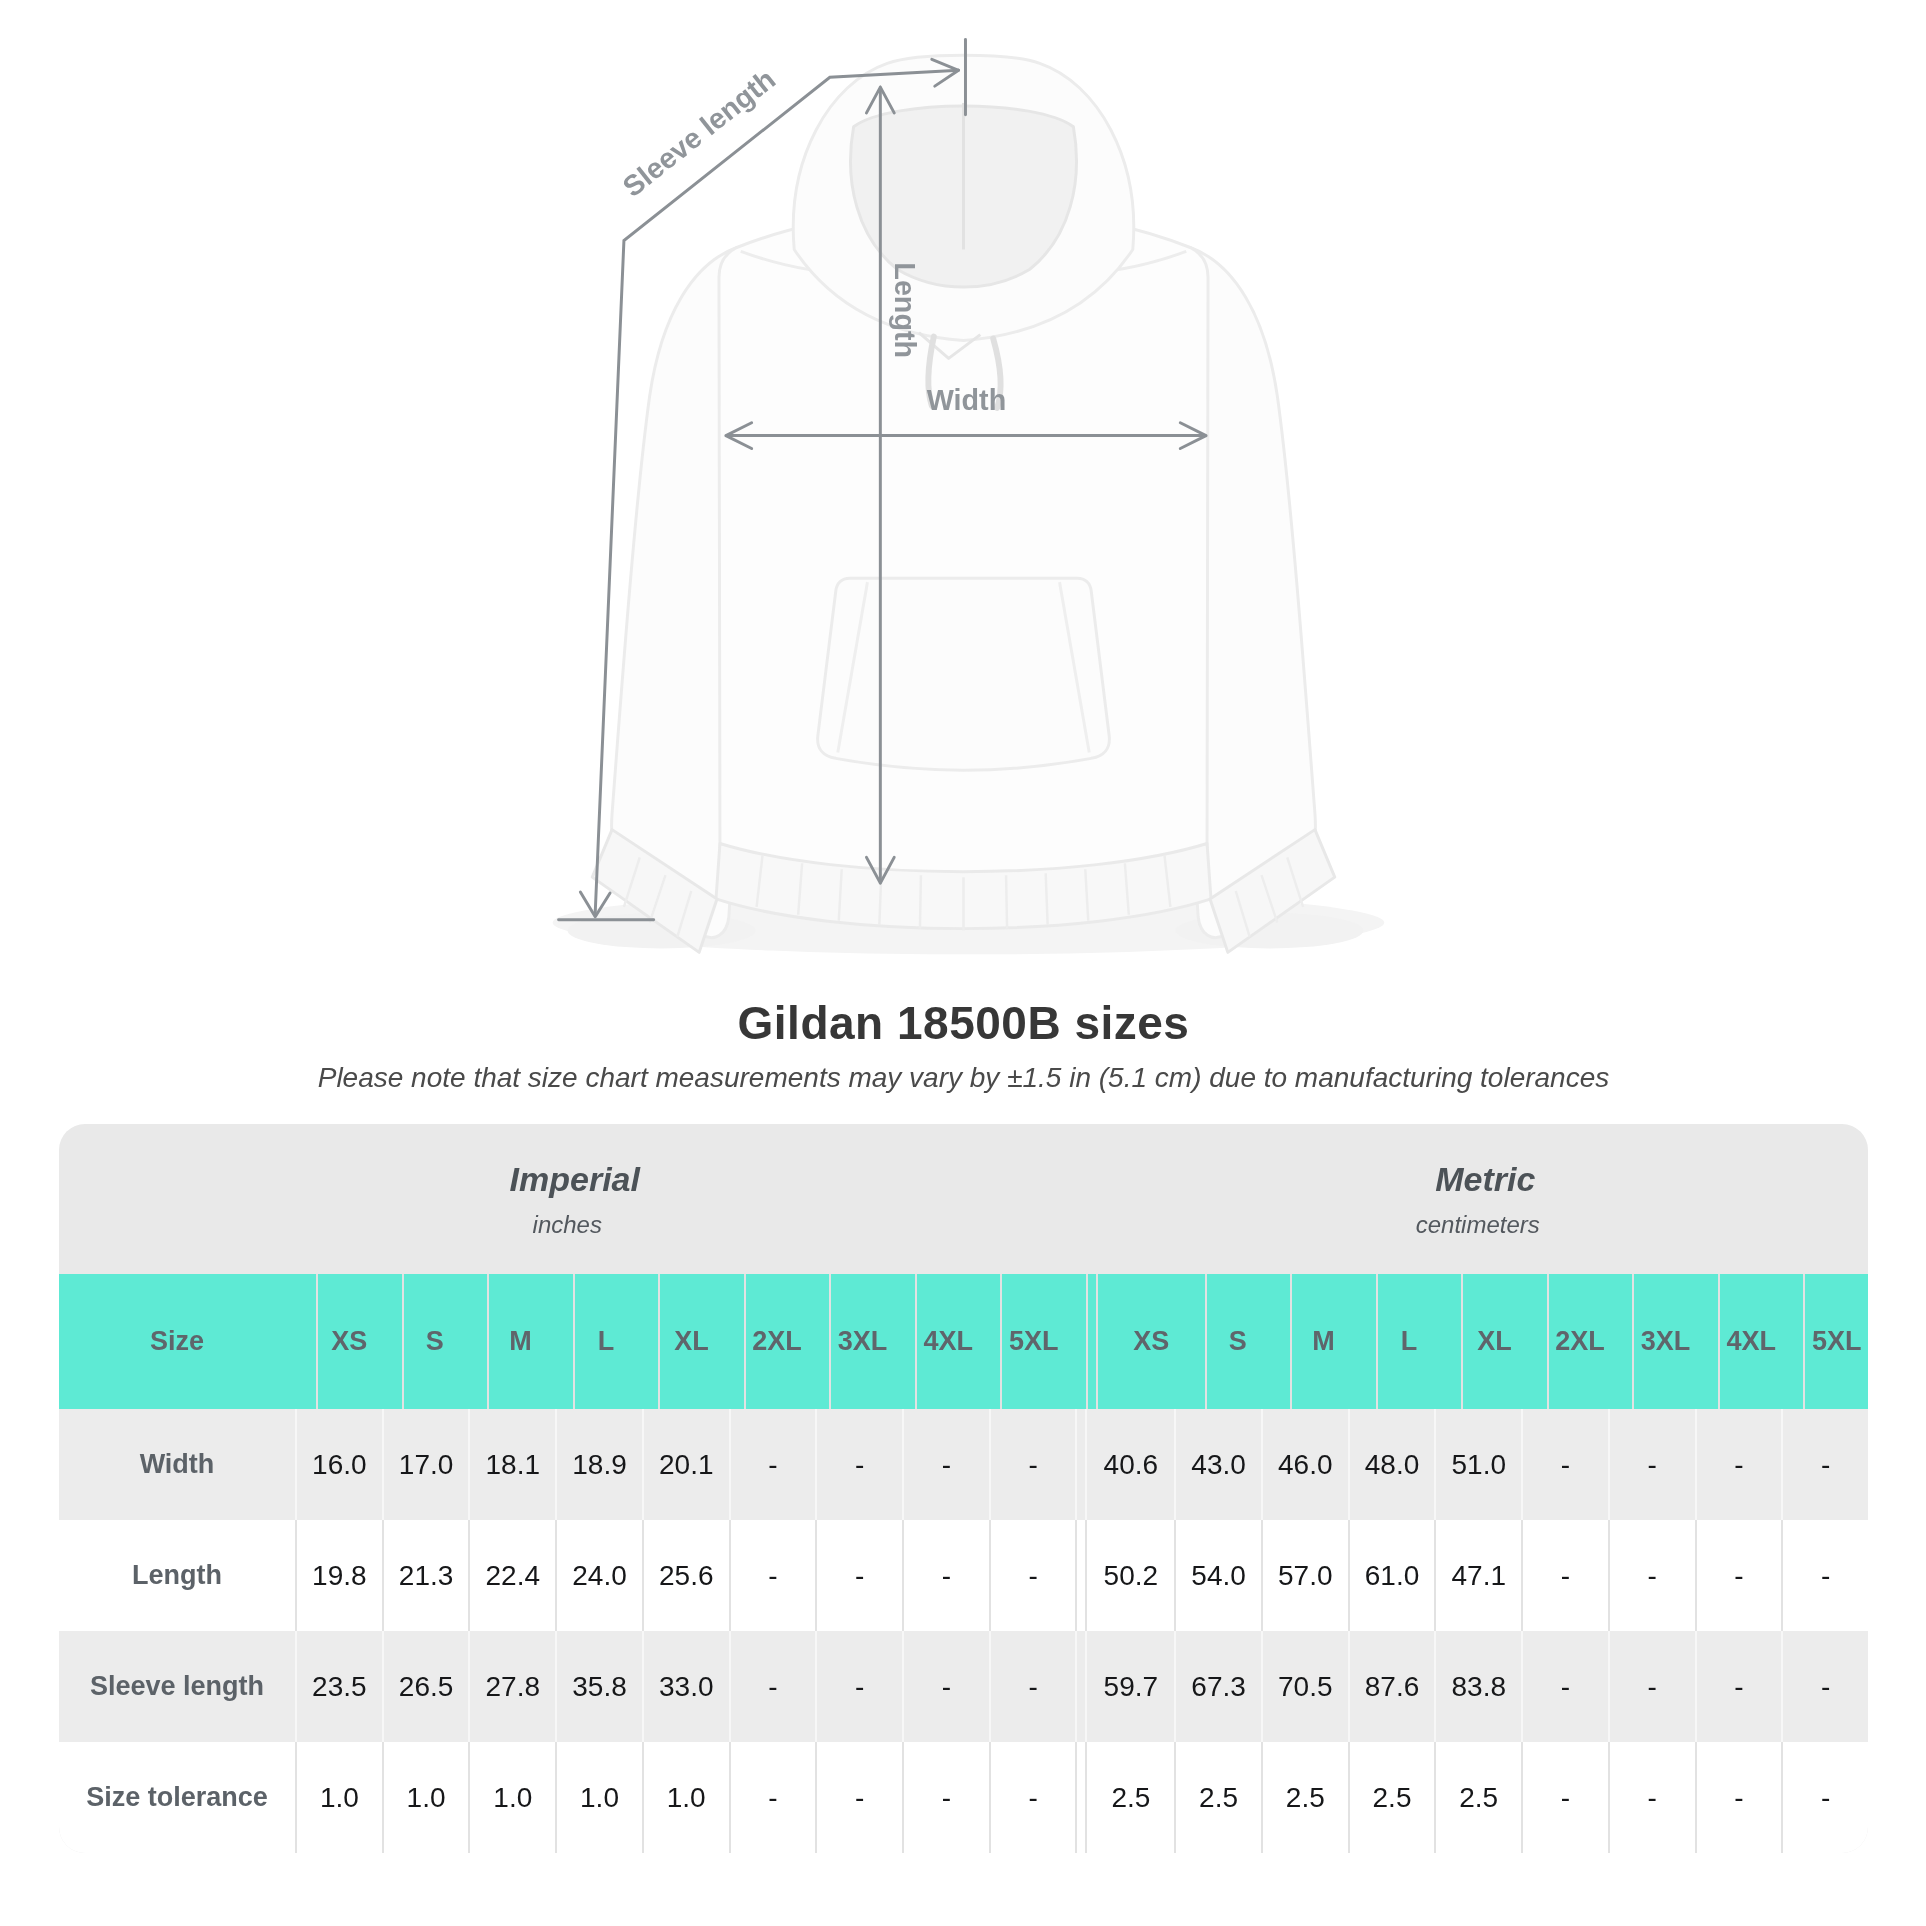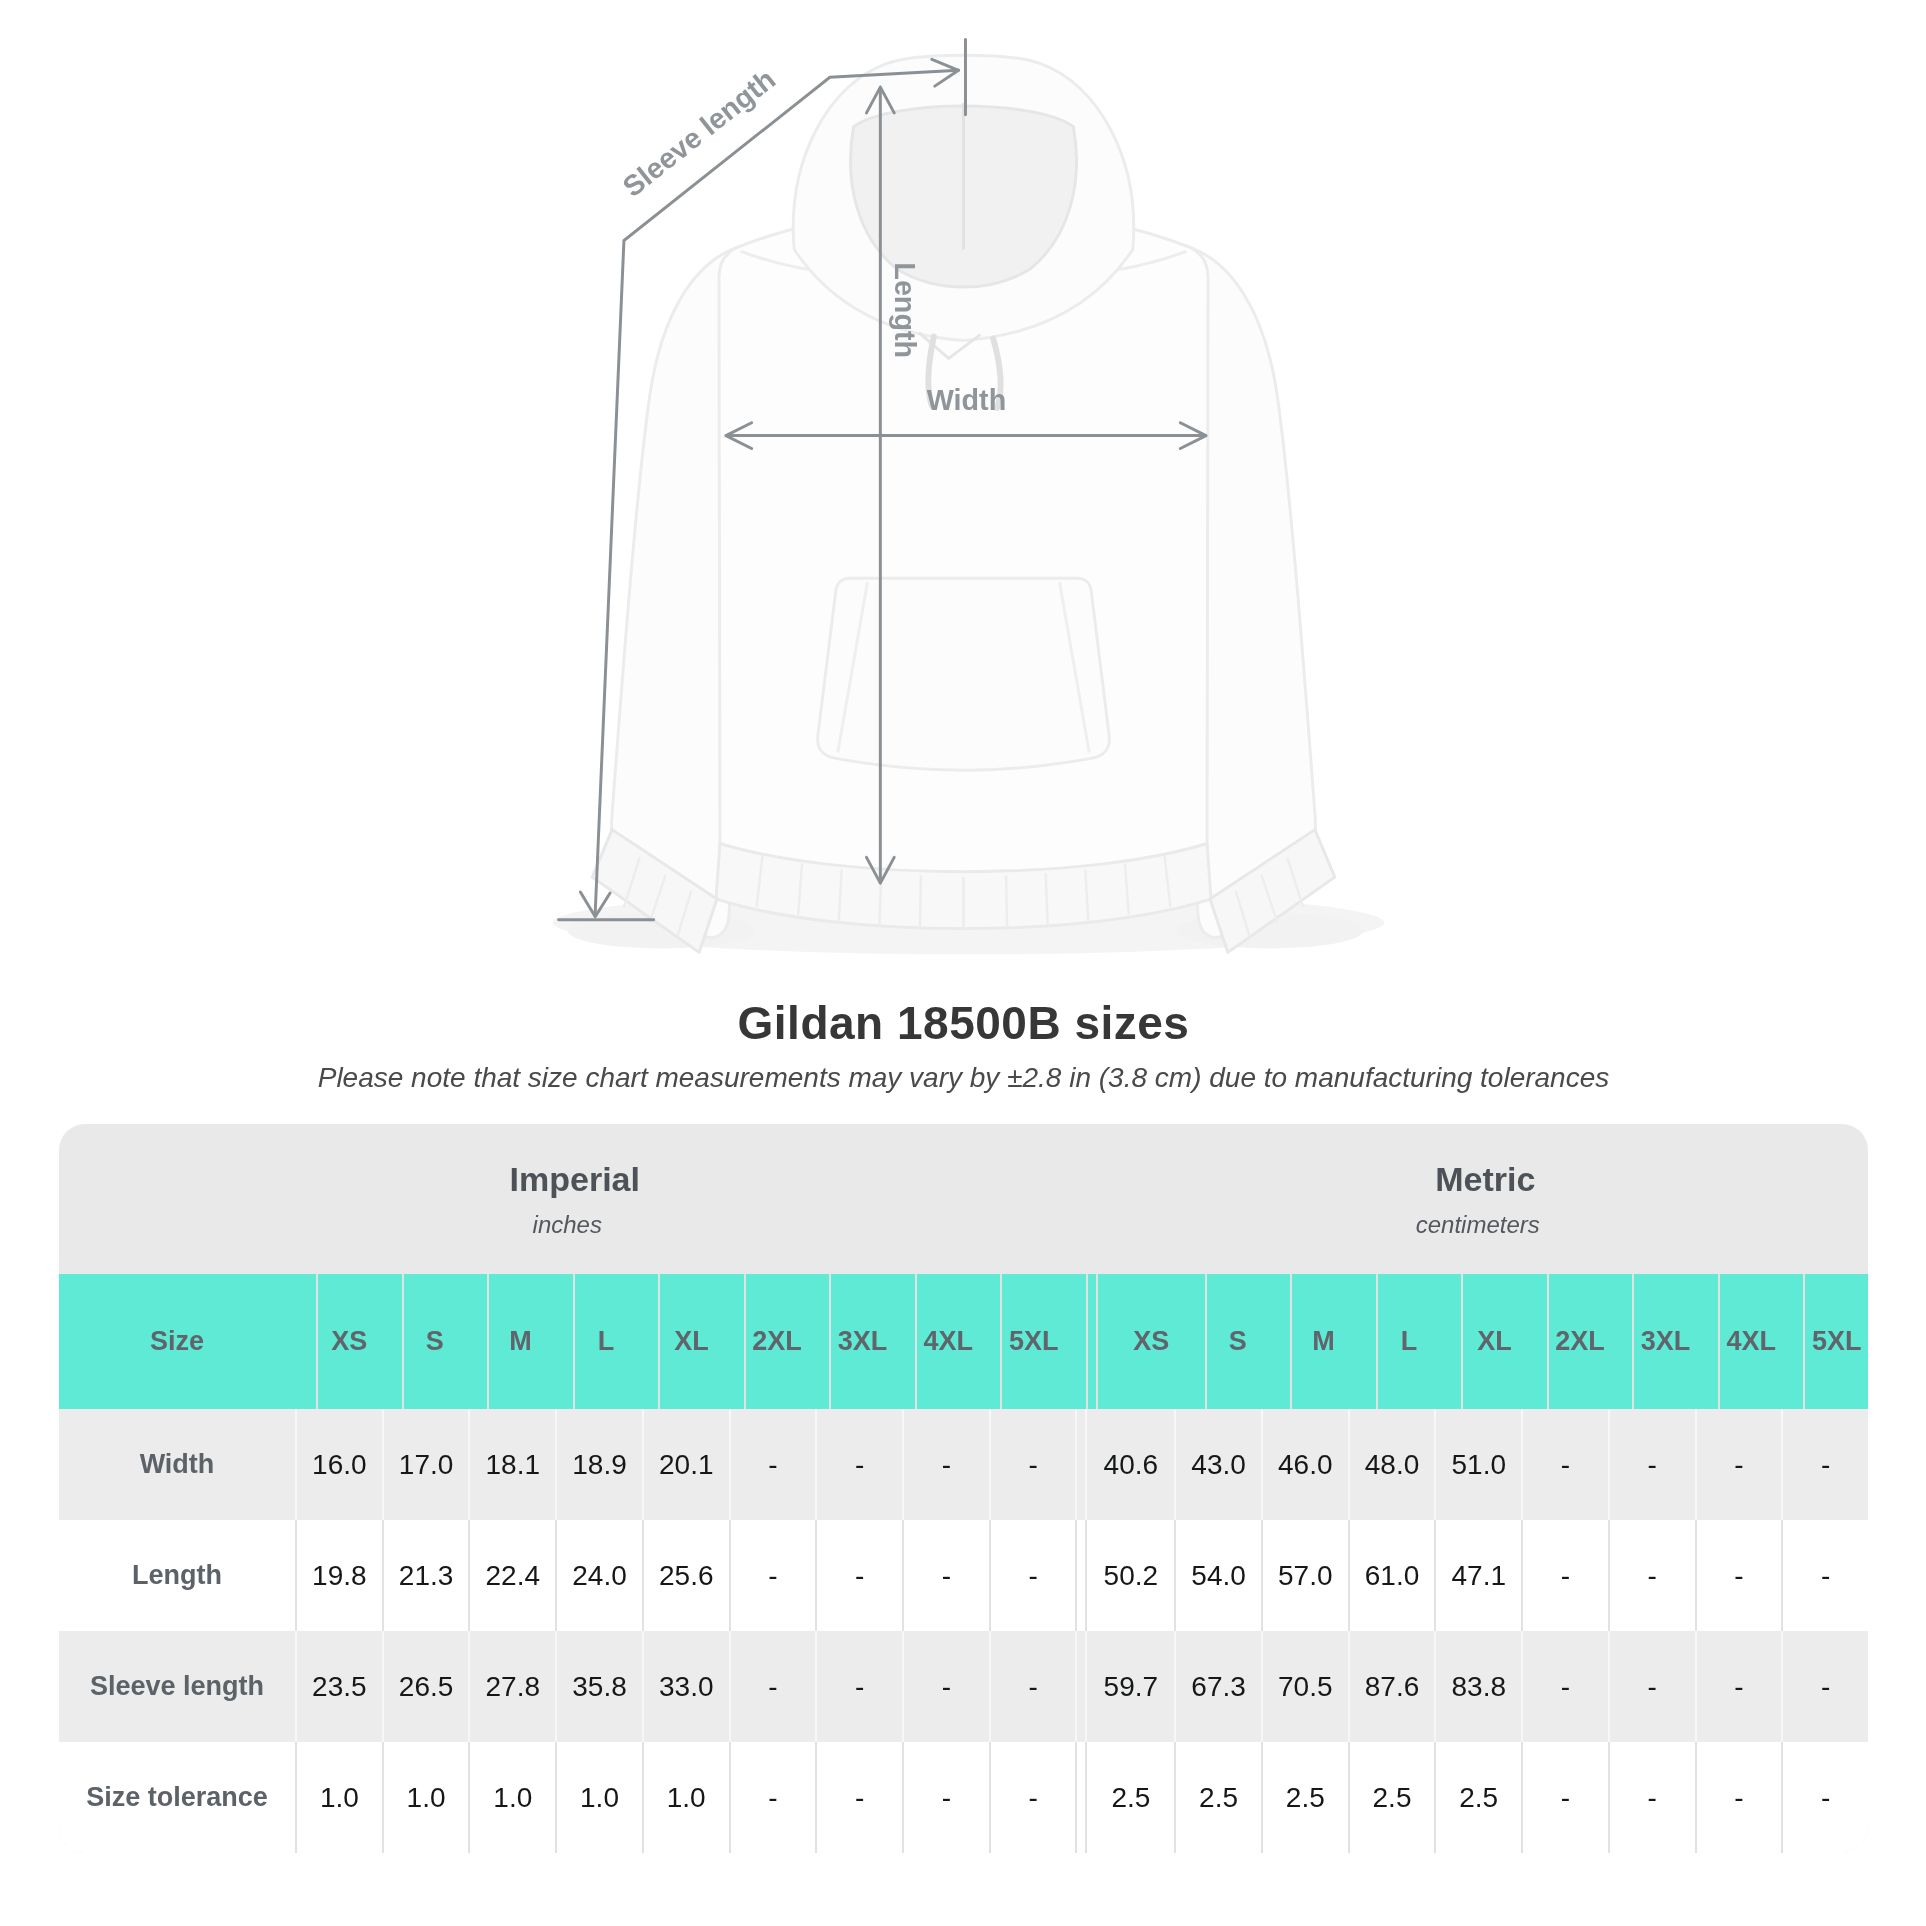--- a/index.html
+++ b/index.html
@@ -11,21 +11,21 @@
   .title { margin:6px 0 0; text-align:center; font-size:46px; font-weight:bold; color:#373737; letter-spacing:0.5px; }
   .subtitle { margin:12px 0 0; text-align:center; font-size:28px; font-style:italic; color:#4a4a4a; }
 
   .card { margin:30px 59px 0; background:#e9e9e9; border-radius:26px; overflow:hidden;
           --cols: 236px repeat(9,1fr) 12px repeat(9,1fr); }
   .trow { display:grid; grid-template-columns:var(--cols); align-items:center; }
   .unit-row { height:150px; }
   .unit-cell { text-align:center; }
   .unit-imperial { grid-column:1 / 11; }
   .unit-metric { grid-column:12 / 21; }
-  .unit-label { font-size:34px; font-weight:bold; color:#4c5257;margin-left:15px; }
+  .unit-label { font-size:34px; font-weight:bold; font-style:italic; color:#4c5257;margin-left:15px; }
   .unit-sub { margin-top:12px; font-size:24px; font-style:italic; color:#53585e; }
 
   .head-row { height:135px; background:#5eead4;gap:21px; }
   .data-row { height:111px; background:#ffffff; }
   .data-row.striped { background:#ececec; }
 
   .cell { height:100%; display:flex; align-items:center; justify-content:center;
           border-left:2px solid #e2e2e2; }
   .cell.first, .cell.after-div { border-left:none; }
   .div-cell { border-left:2px solid #e2e2e2; border-right:2px solid #e2e2e2; }
@@ -98,21 +98,21 @@
         <path d="M 1218,440 L 1192,427 M 1218,440 L 1192,453"></path>
       </g>
     </g>
 
     <text class="ann-label" x="712" y="142" text-anchor="middle" transform="rotate(-38.5 712 142)">Sleeve length</text>
     <text class="ann-label" transform="translate(904 265) rotate(90)" font-size="27">Length</text>
     <text class="ann-label" x="976" y="414" text-anchor="middle" font-size="30">Width</text>
   </svg>
 
   <div class="title">Gildan 18500B sizes</div>
-  <div class="subtitle">Please note that size chart measurements may vary by ±2.8 in (3.8 cm) due to manufacturing tolerances</div>
+  <div class="subtitle">Please note that size chart measurements may vary by ±1.5 in (5.1 cm) due to manufacturing tolerances</div>
 
   <div class="card">
     <div class="trow unit-row">
       <div class="unit-cell unit-imperial">
         <div class="unit-label">Imperial</div>
         <div class="unit-sub">inches</div>
       </div>
       <div class="unit-cell unit-metric">
         <div class="unit-label">Metric</div>
         <div class="unit-sub">centimeters</div>

